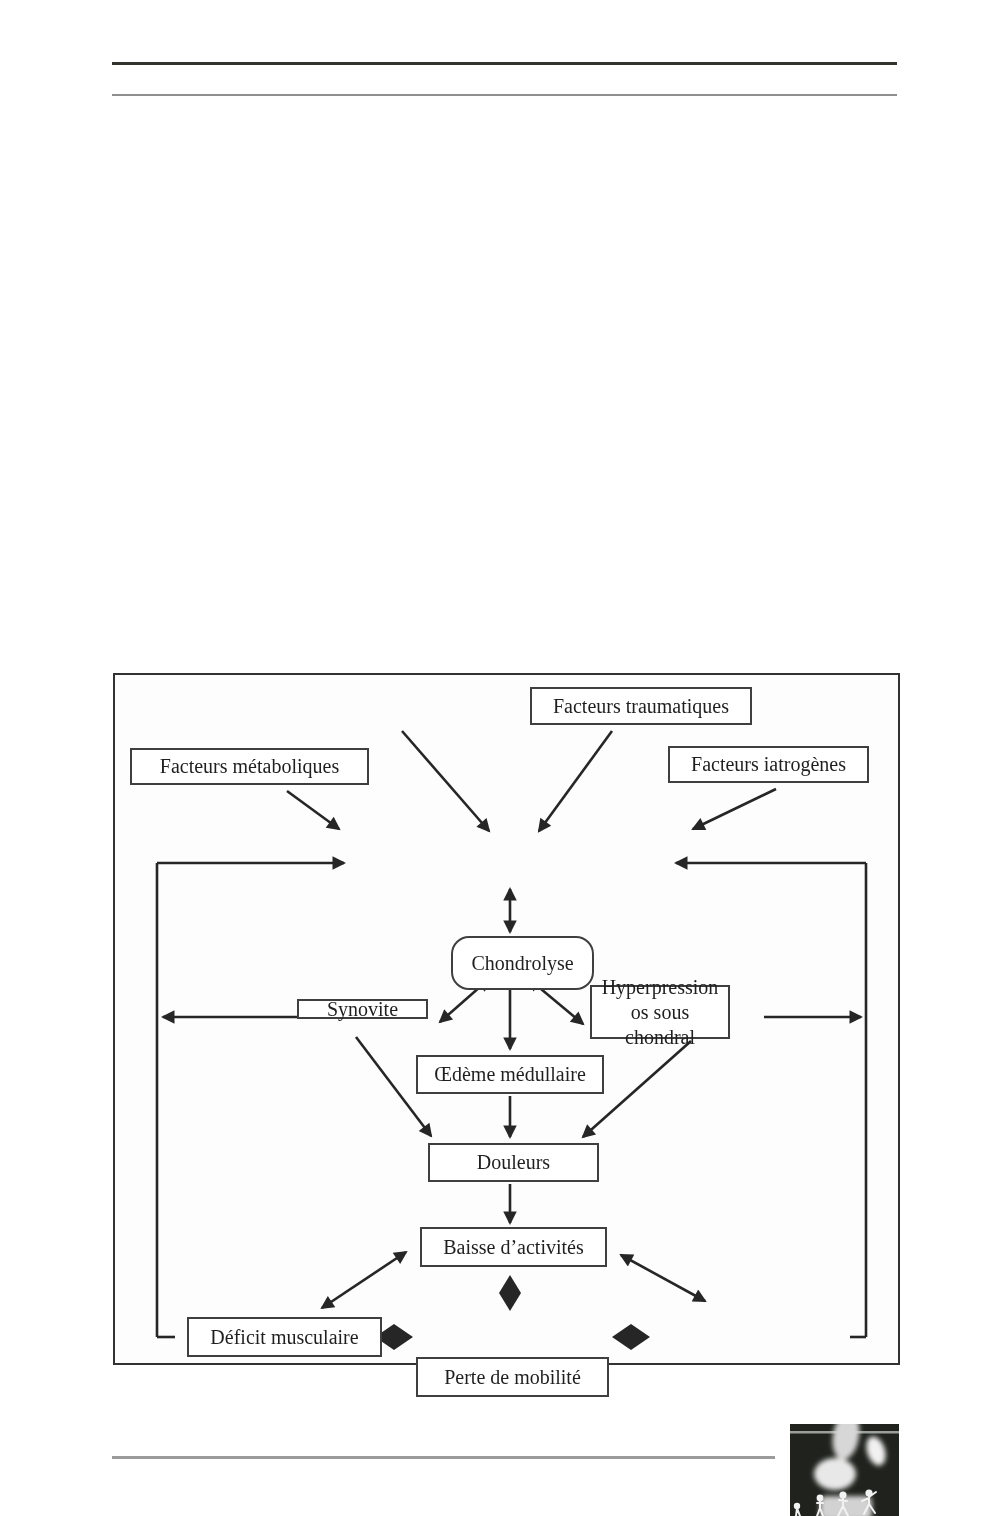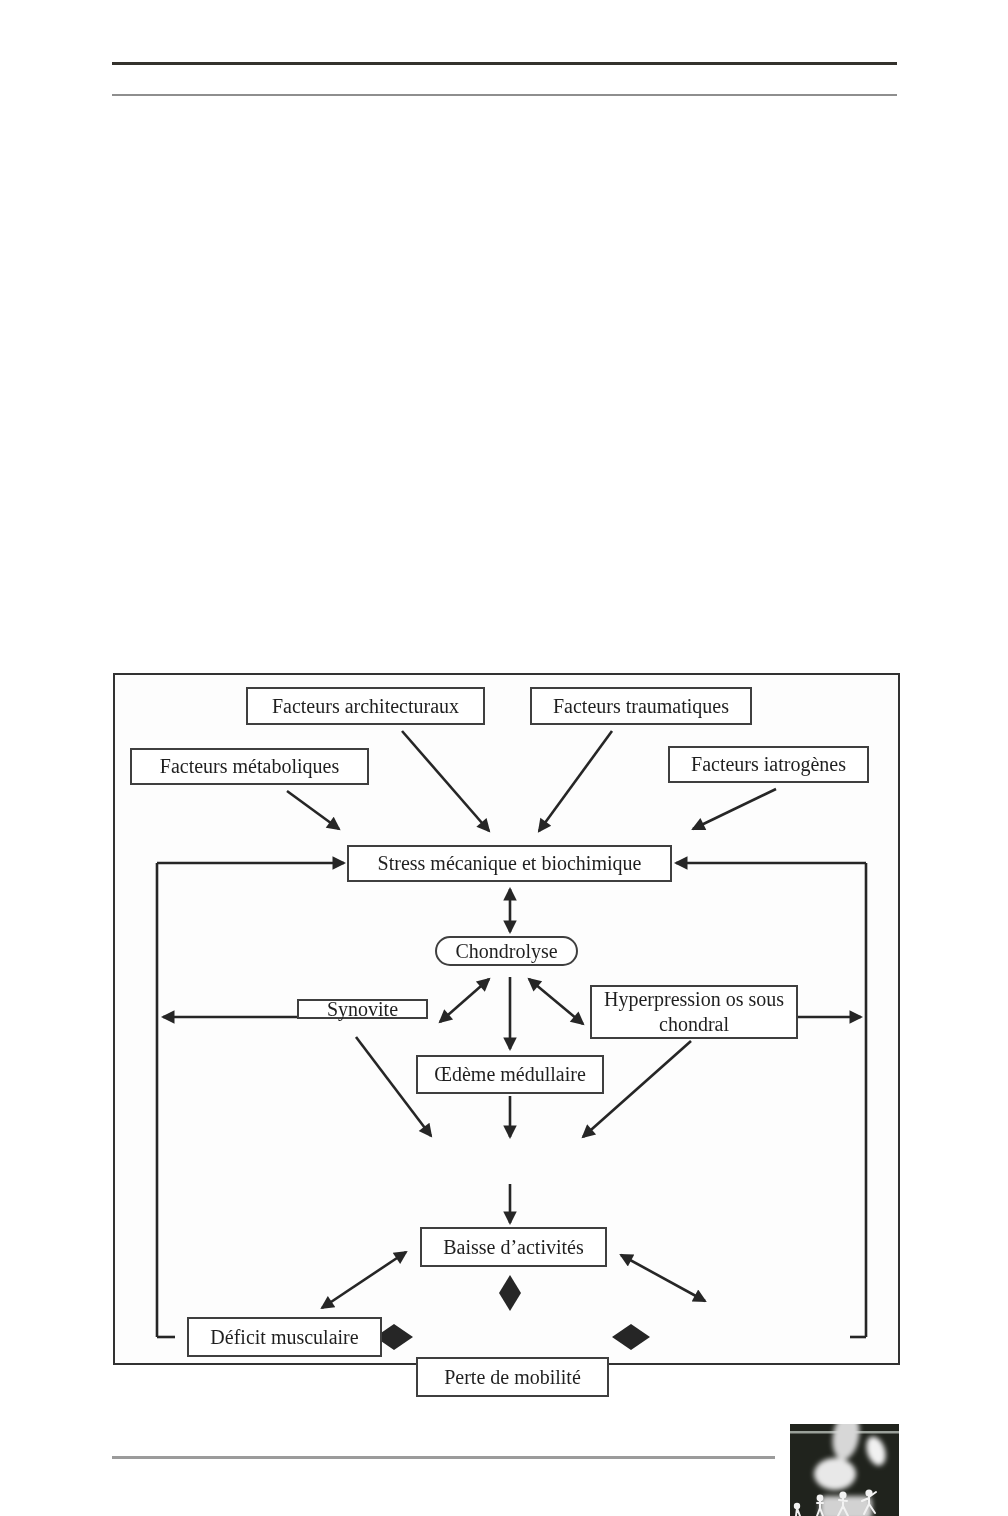--- a/index.html
+++ b/index.html
@@ -64,29 +64,28 @@
         <line x1="506" y1="580" x2="590" y2="626" marker-start="url(#ah)" marker-end="url(#ah)"></line>
       </g>
       <g fill="#262626" stroke="none">
 
         <path d="M395 600 L406 618 L395 636 L384 618 Z"></path>
         <path d="M260 662 L279 649 L298 662 L279 675 Z"></path>
         <path d="M497 662 L516 649 L535 662 L516 675 Z"></path>
       </g>
     </svg>
 
-    <div class="node" style="left:131px;top:12px;width:239px;height:38px;">Facteurs architecturaux</div>
     <div class="node" style="left:415px;top:12px;width:222px;height:38px;">Facteurs traumatiques</div>
     <div class="node" style="left:15px;top:73px;width:239px;height:37px;">Facteurs métaboliques</div>
     <div class="node" style="left:553px;top:71px;width:201px;height:37px;">Facteurs iatrogènes</div>
-    <div class="node" style="left:232px;top:170px;width:325px;height:37px;">Stress mécanique et biochimique</div>
-    <div class="node" style="left:320px;top:261px;width:143px;height:30px;border-radius:18px;">Chondrolyse</div>
+    <div class="node" style="left:336px;top:261px;width:143px;height:54px;border-radius:18px;">Chondrolyse</div>
     <div class="node" style="left:182px;top:324px;width:131px;height:20px;">Synovite</div>
-    <div class="node" style="left:475px;top:310px;width:208px;height:54px;">Hyperpression os sous chondral</div>
+    <div class="node" style="left:475px;top:310px;width:140px;height:54px;">Hyperpression os sous chondral</div>
     <div class="node" style="left:301px;top:380px;width:188px;height:39px;">Œdème médullaire</div>
+    <div class="node" style="left:313px;top:468px;width:171px;height:39px;">Douleurs</div>
     <div class="node" style="left:305px;top:552px;width:187px;height:40px;text-align:right;">Baisse d’activités</div>
     <div class="node" style="left:72px;top:642px;width:195px;height:40px;">Déficit musculaire</div>
     <div class="node" style="left:301px;top:642px;width:193px;height:40px;margin-top:40px;">Perte de mobilité</div>
   </div>
 
   <div class="rule" style="left:112px;top:1456px;width:663px;height:3px;background:#9b9b9b;"></div>
 
   <div class="figure">
     <svg width="109" height="92" viewBox="0 0 109 92">
       <defs>

